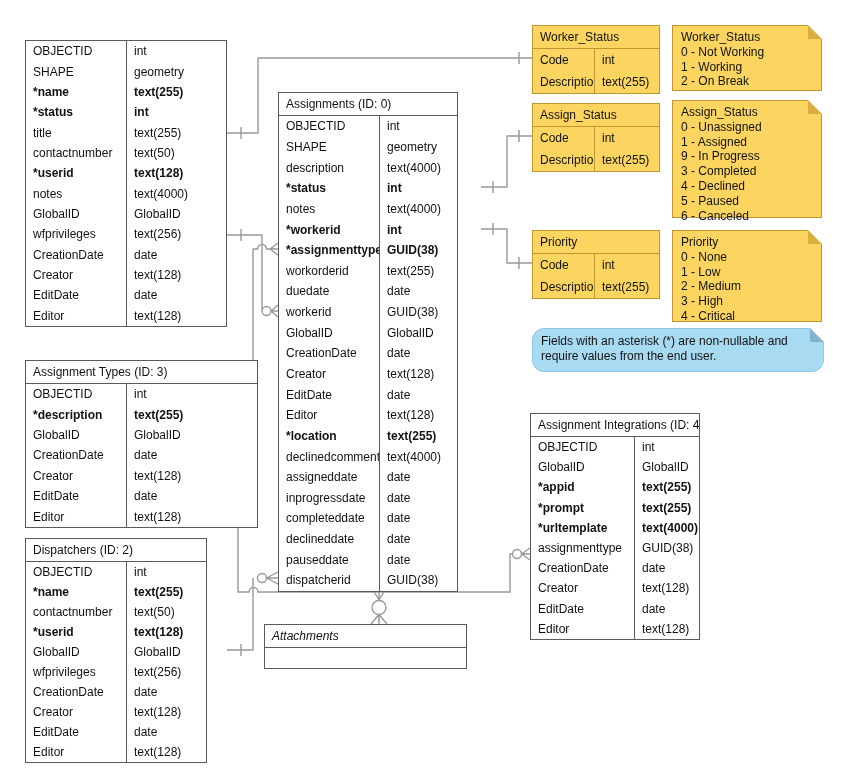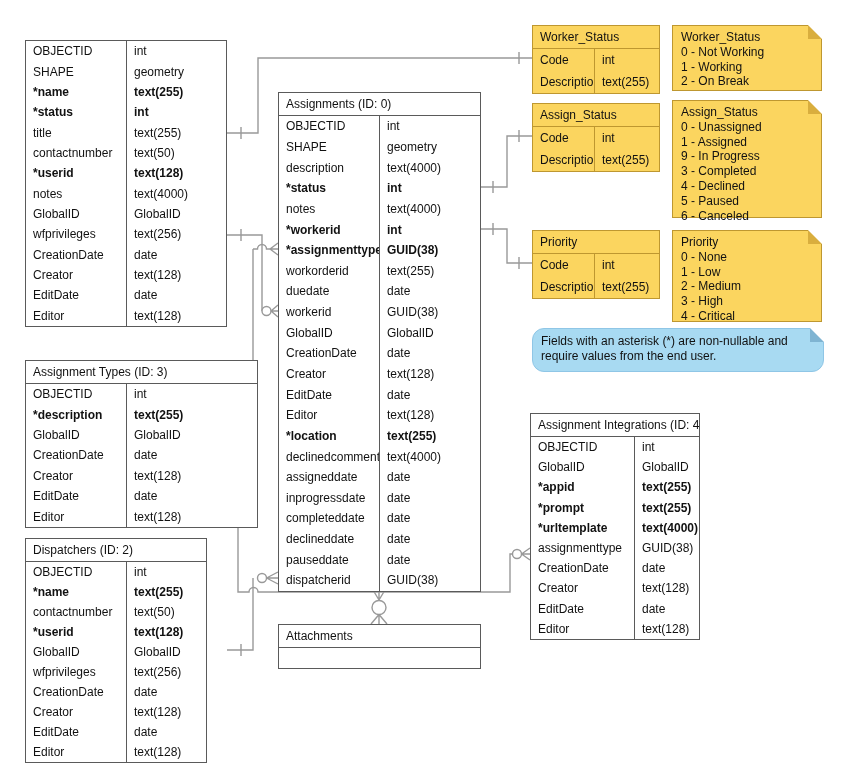--- a/index.html
+++ b/index.html
@@ -209,21 +209,21 @@
           <span class="fname">EditDate</span>
           <span class="ftype">date</span>
         </div>
         <div class="erow">
           <span class="fname">Editor</span>
           <span class="ftype">text(128)</span>
         </div>
       </div>
   </div>
 
-  <div class="entity" style="left:278px;top:92px;width:203px;--rh:20.65px;--c1:100px;">
+  <div class="entity" style="left:278px;top:92px;width:180px;--rh:20.65px;--c1:100px;">
     <div class="hdr">Assignments (ID: 0)</div>
     <div class="rows">
         <div class="erow">
           <span class="fname">OBJECTID</span>
           <span class="ftype">int</span>
         </div>
         <div class="erow">
           <span class="fname">SHAPE</span>
           <span class="ftype">geometry</span>
         </div>
@@ -353,21 +353,21 @@
           <span class="fname">EditDate</span>
           <span class="ftype">date</span>
         </div>
         <div class="erow">
           <span class="fname">Editor</span>
           <span class="ftype">text(128)</span>
         </div>
       </div>
   </div>
 
-  <div class="entity no-div" style="left:278px;top:624px;width:203px;--rh:20px;--c1:100px;">
+  <div class="entity no-div" style="left:264px;top:624px;width:203px;font-style:italic;--rh:20px;--c1:100px;">
     <div class="hdr">Attachments</div>
     <div class="rows">
         <div class="erow">
           <span class="fname"></span>
           <span class="ftype"></span>
         </div>
       </div>
   </div>
 
   <div class="entity yellow" style="left:532px;top:25px;width:128px;--rh:22px;--c1:61px;">

